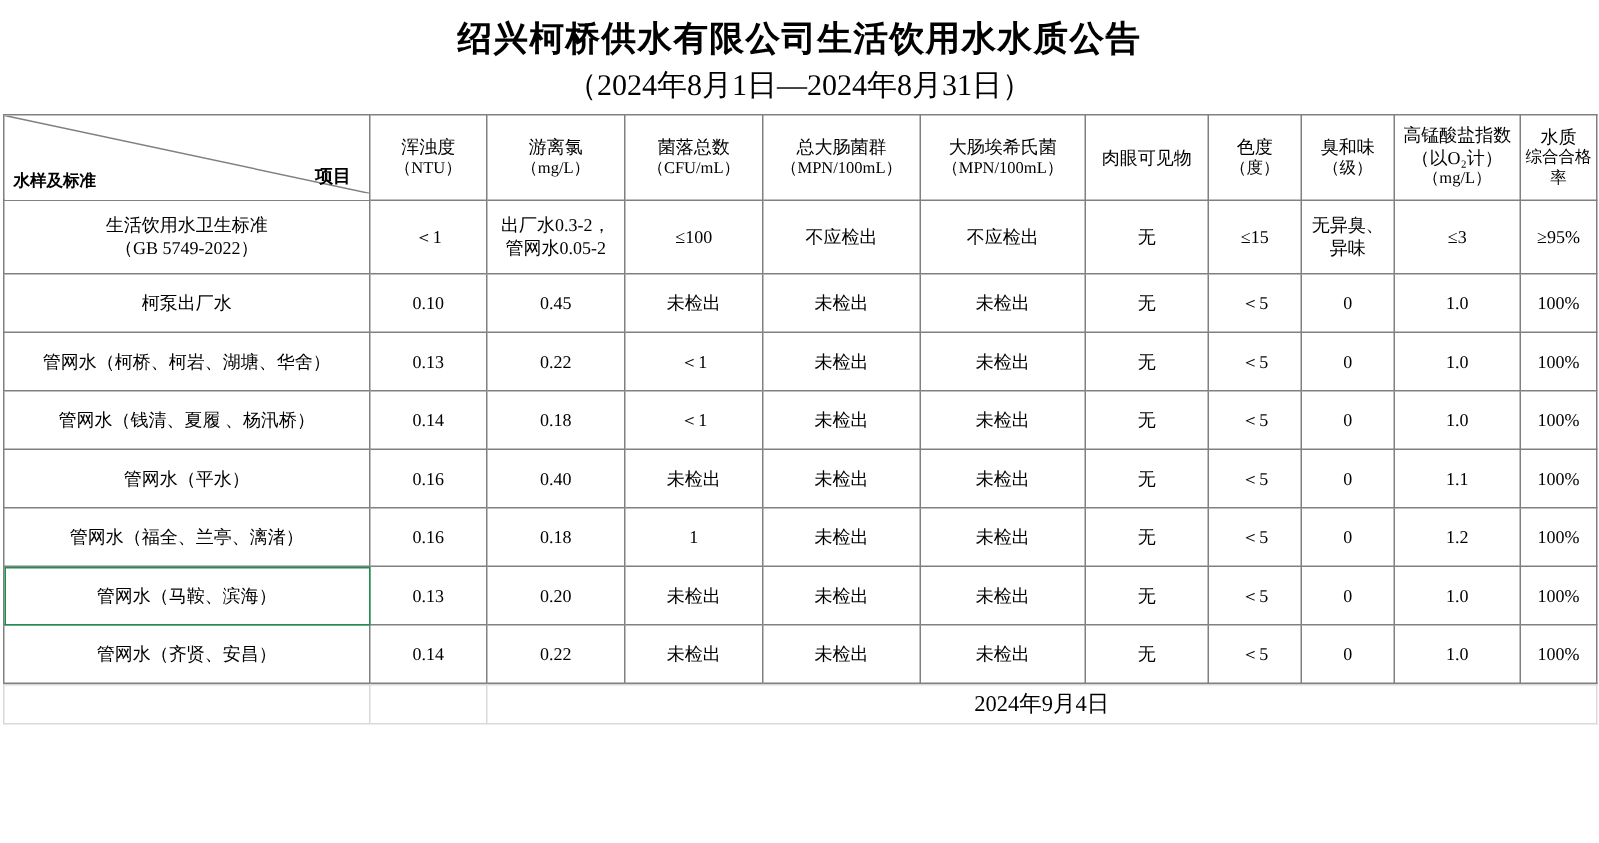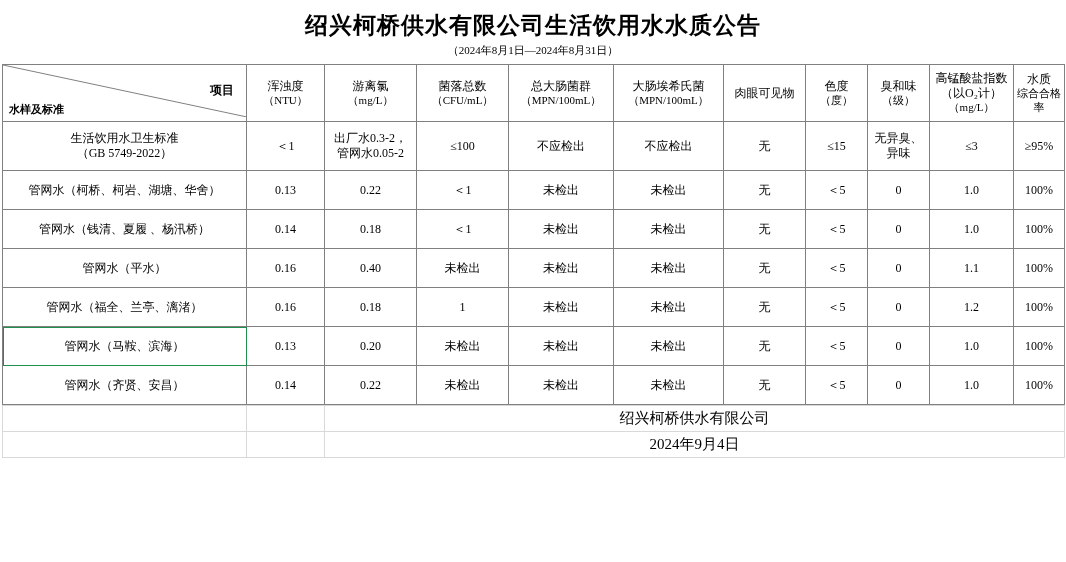--- a/index.html
+++ b/index.html
@@ -24,21 +24,21 @@
     text-align: center;
     font-size: 23px;
     font-weight: bold;
     letter-spacing: 1px;
     padding-top: 10px;
     padding-bottom: 2px;
     font-family: "Liberation Serif", serif;
   }
   .subtitle {
     text-align: center;
-    font-size: 11px;
+    font-size: 20px;
     padding-bottom: 6px;
     font-family: "Liberation Serif", serif;
   }
   table.report {
     border-collapse: collapse;
     width: 1062px;
     margin-left: 2px;
     table-layout: fixed;
   }
   table.report td, table.report th {
@@ -67,21 +67,21 @@
     overflow: hidden;
   }
   .diag svg {
     position: absolute;
     left: 0;
     top: 0;
   }
   .diag .topright {
     position: absolute;
     right: 12px;
-    bottom: 23px;
+    bottom: 8px;
     font-size: 12px;
   }
   .diag .botleft {
     position: absolute;
     left: 6px;
     bottom: 4px;
     font-size: 11px;
   }
   .rowname {
     font-size: 12.5px;
@@ -221,20 +221,33 @@
         <td>无</td>
         <td>≤15</td>
         <td class="small">
           <div>无异臭、</div>
           <div>异味</div>
         </td>
         <td>≤3</td>
         <td>≥95%</td>
       </tr>
 
+      <tr>
+        <td class="rowname">柯泵出厂水</td>
+        <td>0.10</td>
+        <td>0.45</td>
+        <td>未检出</td>
+        <td>未检出</td>
+        <td>未检出</td>
+        <td>无</td>
+        <td>＜5</td>
+        <td>0</td>
+        <td>1.0</td>
+        <td>100%</td>
+      </tr>
 
       <tr>
         <td class="rowname">管网水（柯桥、柯岩、湖塘、华舍）</td>
         <td>0.13</td>
         <td>0.22</td>
         <td>＜1</td>
         <td>未检出</td>
         <td>未检出</td>
         <td>无</td>
         <td>＜5</td>
@@ -316,25 +329,20 @@
   </table>
 
 
   <table class="footer-table">
     <colgroup>
       <col style="width:244px">
       <col style="width:78px">
       <col style="width:740px">
     </colgroup>
     <tbody>
-        <tr>
-      <td class="blank"></td>
-      <td class="blank"></td>
-      <td class="sig">绍兴柯桥供水有限公司</td>
-    </tr>
     <tr>
       <td class="blank"></td>
       <td class="blank"></td>
       <td class="sig">2024年9月4日</td>
     </tr>
   </tbody>
     </table>
 
 </div>
 

